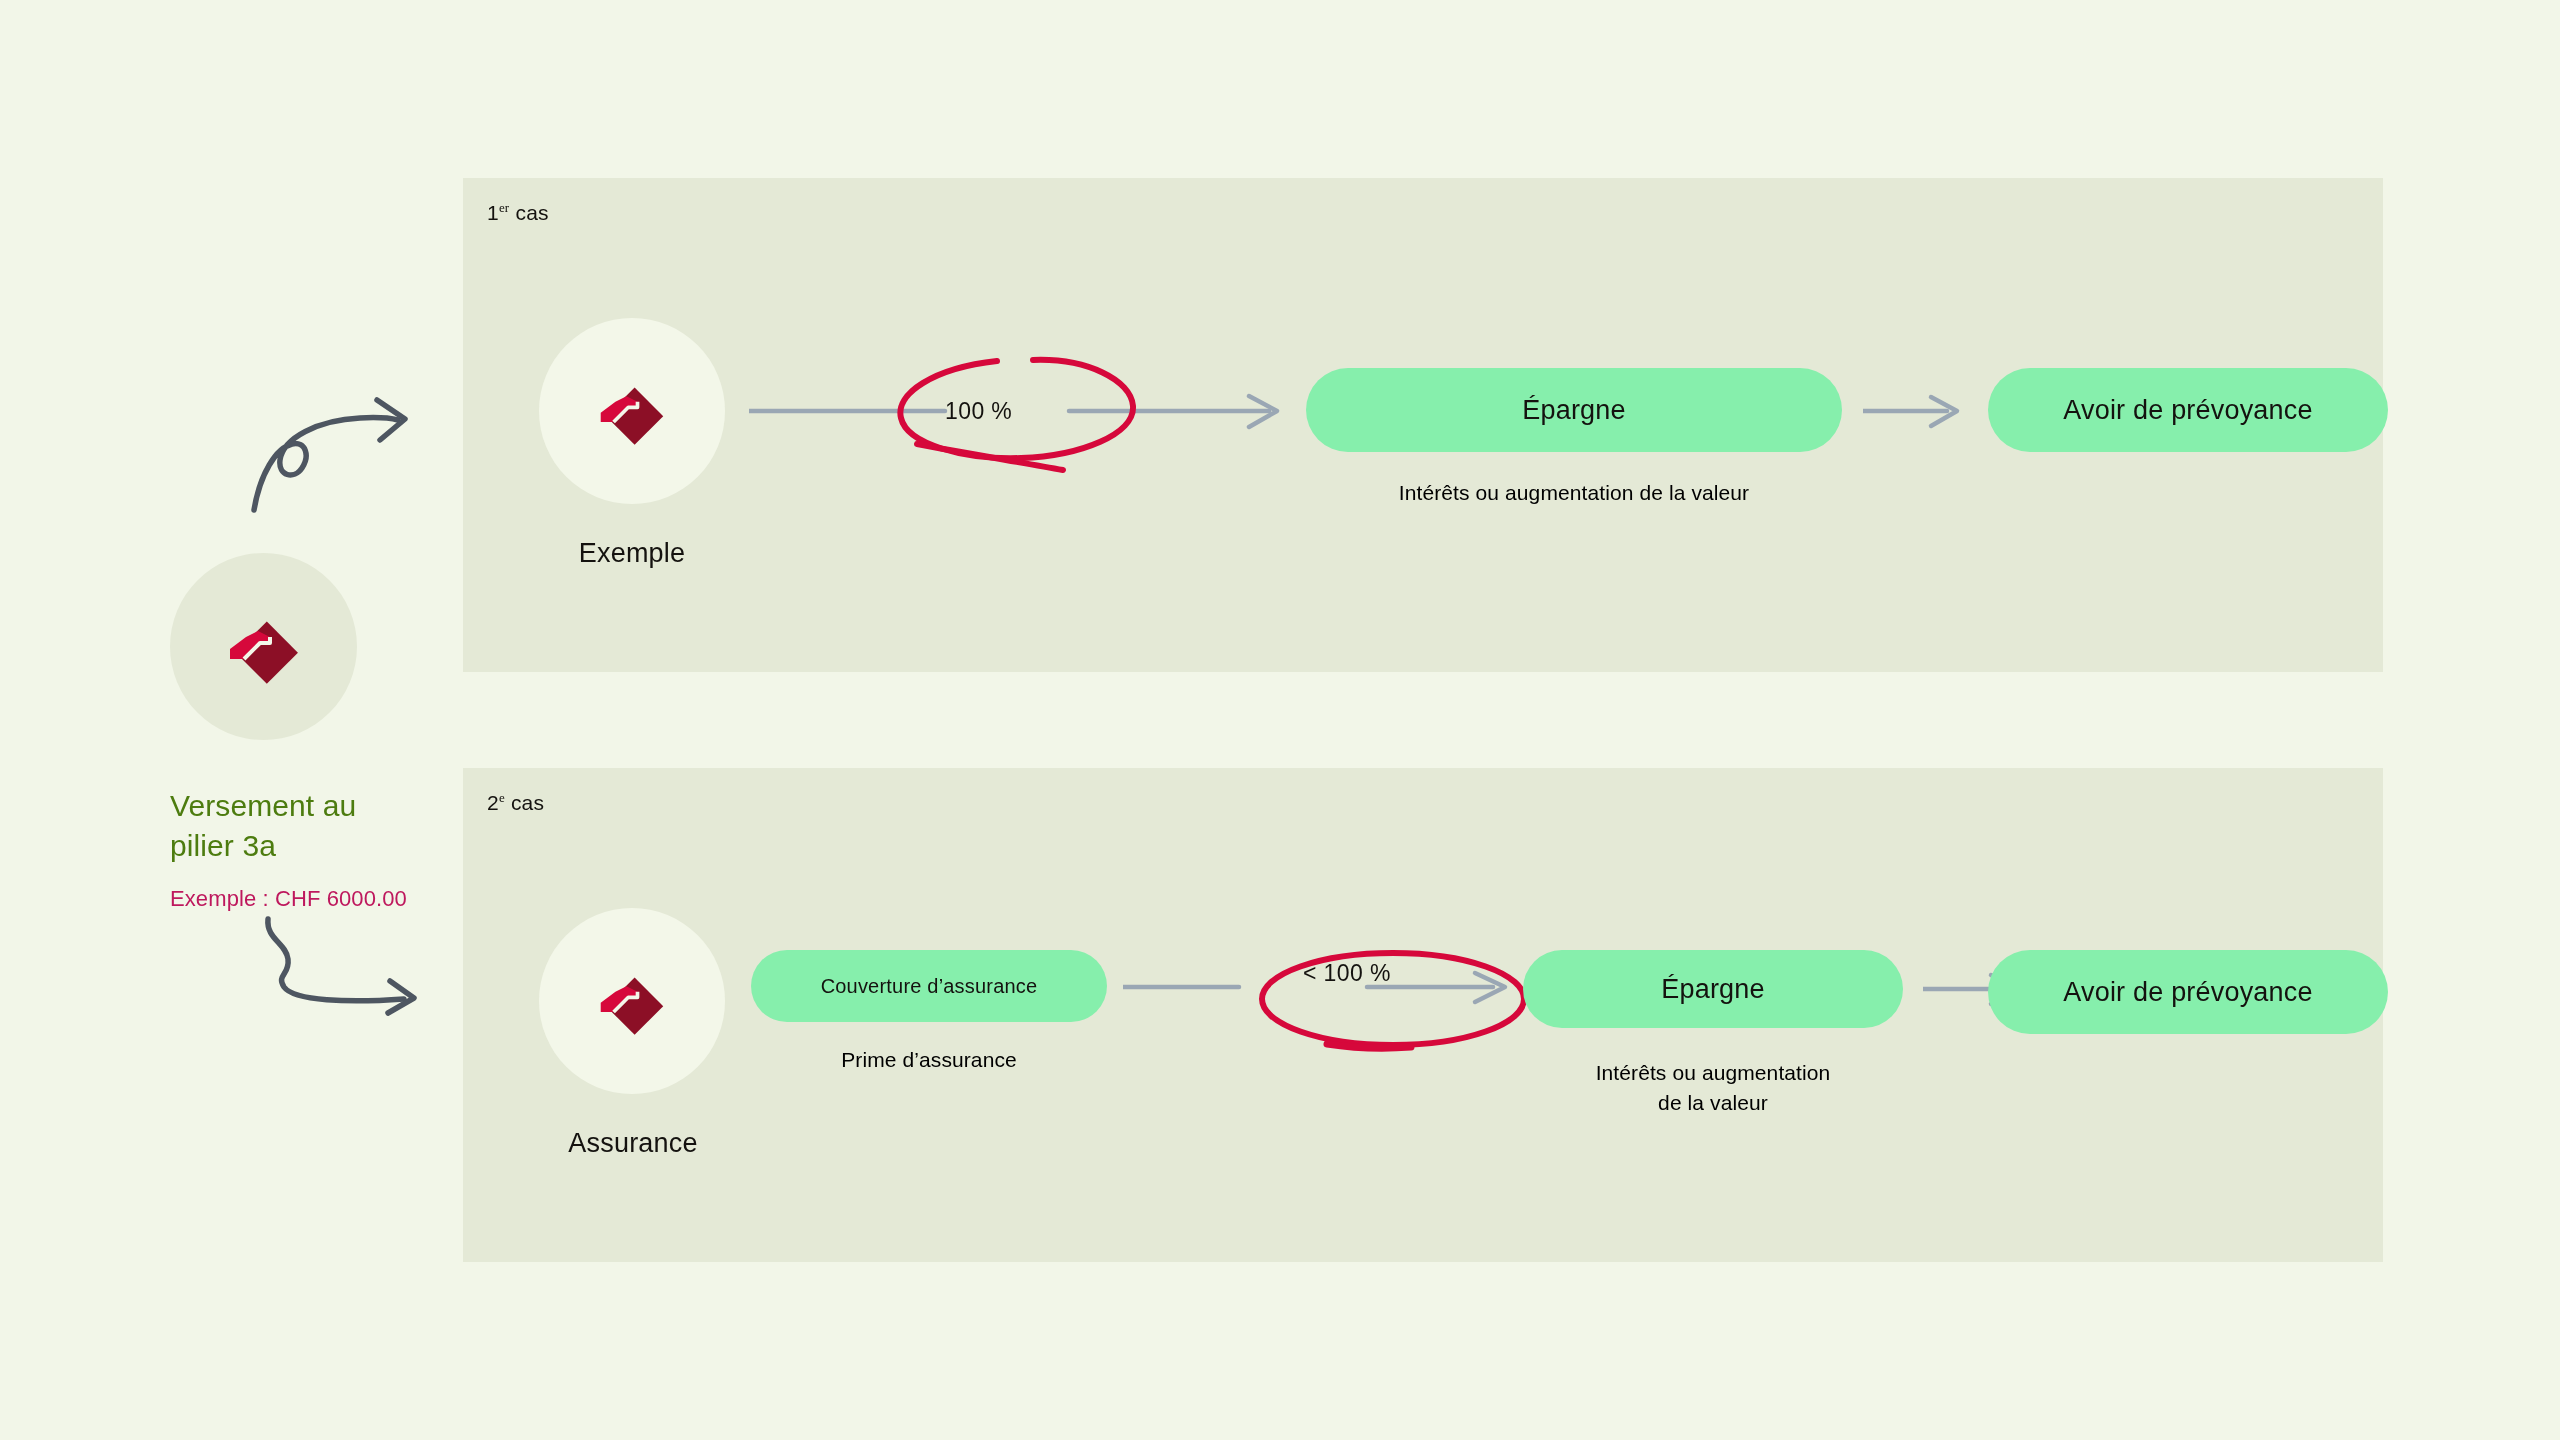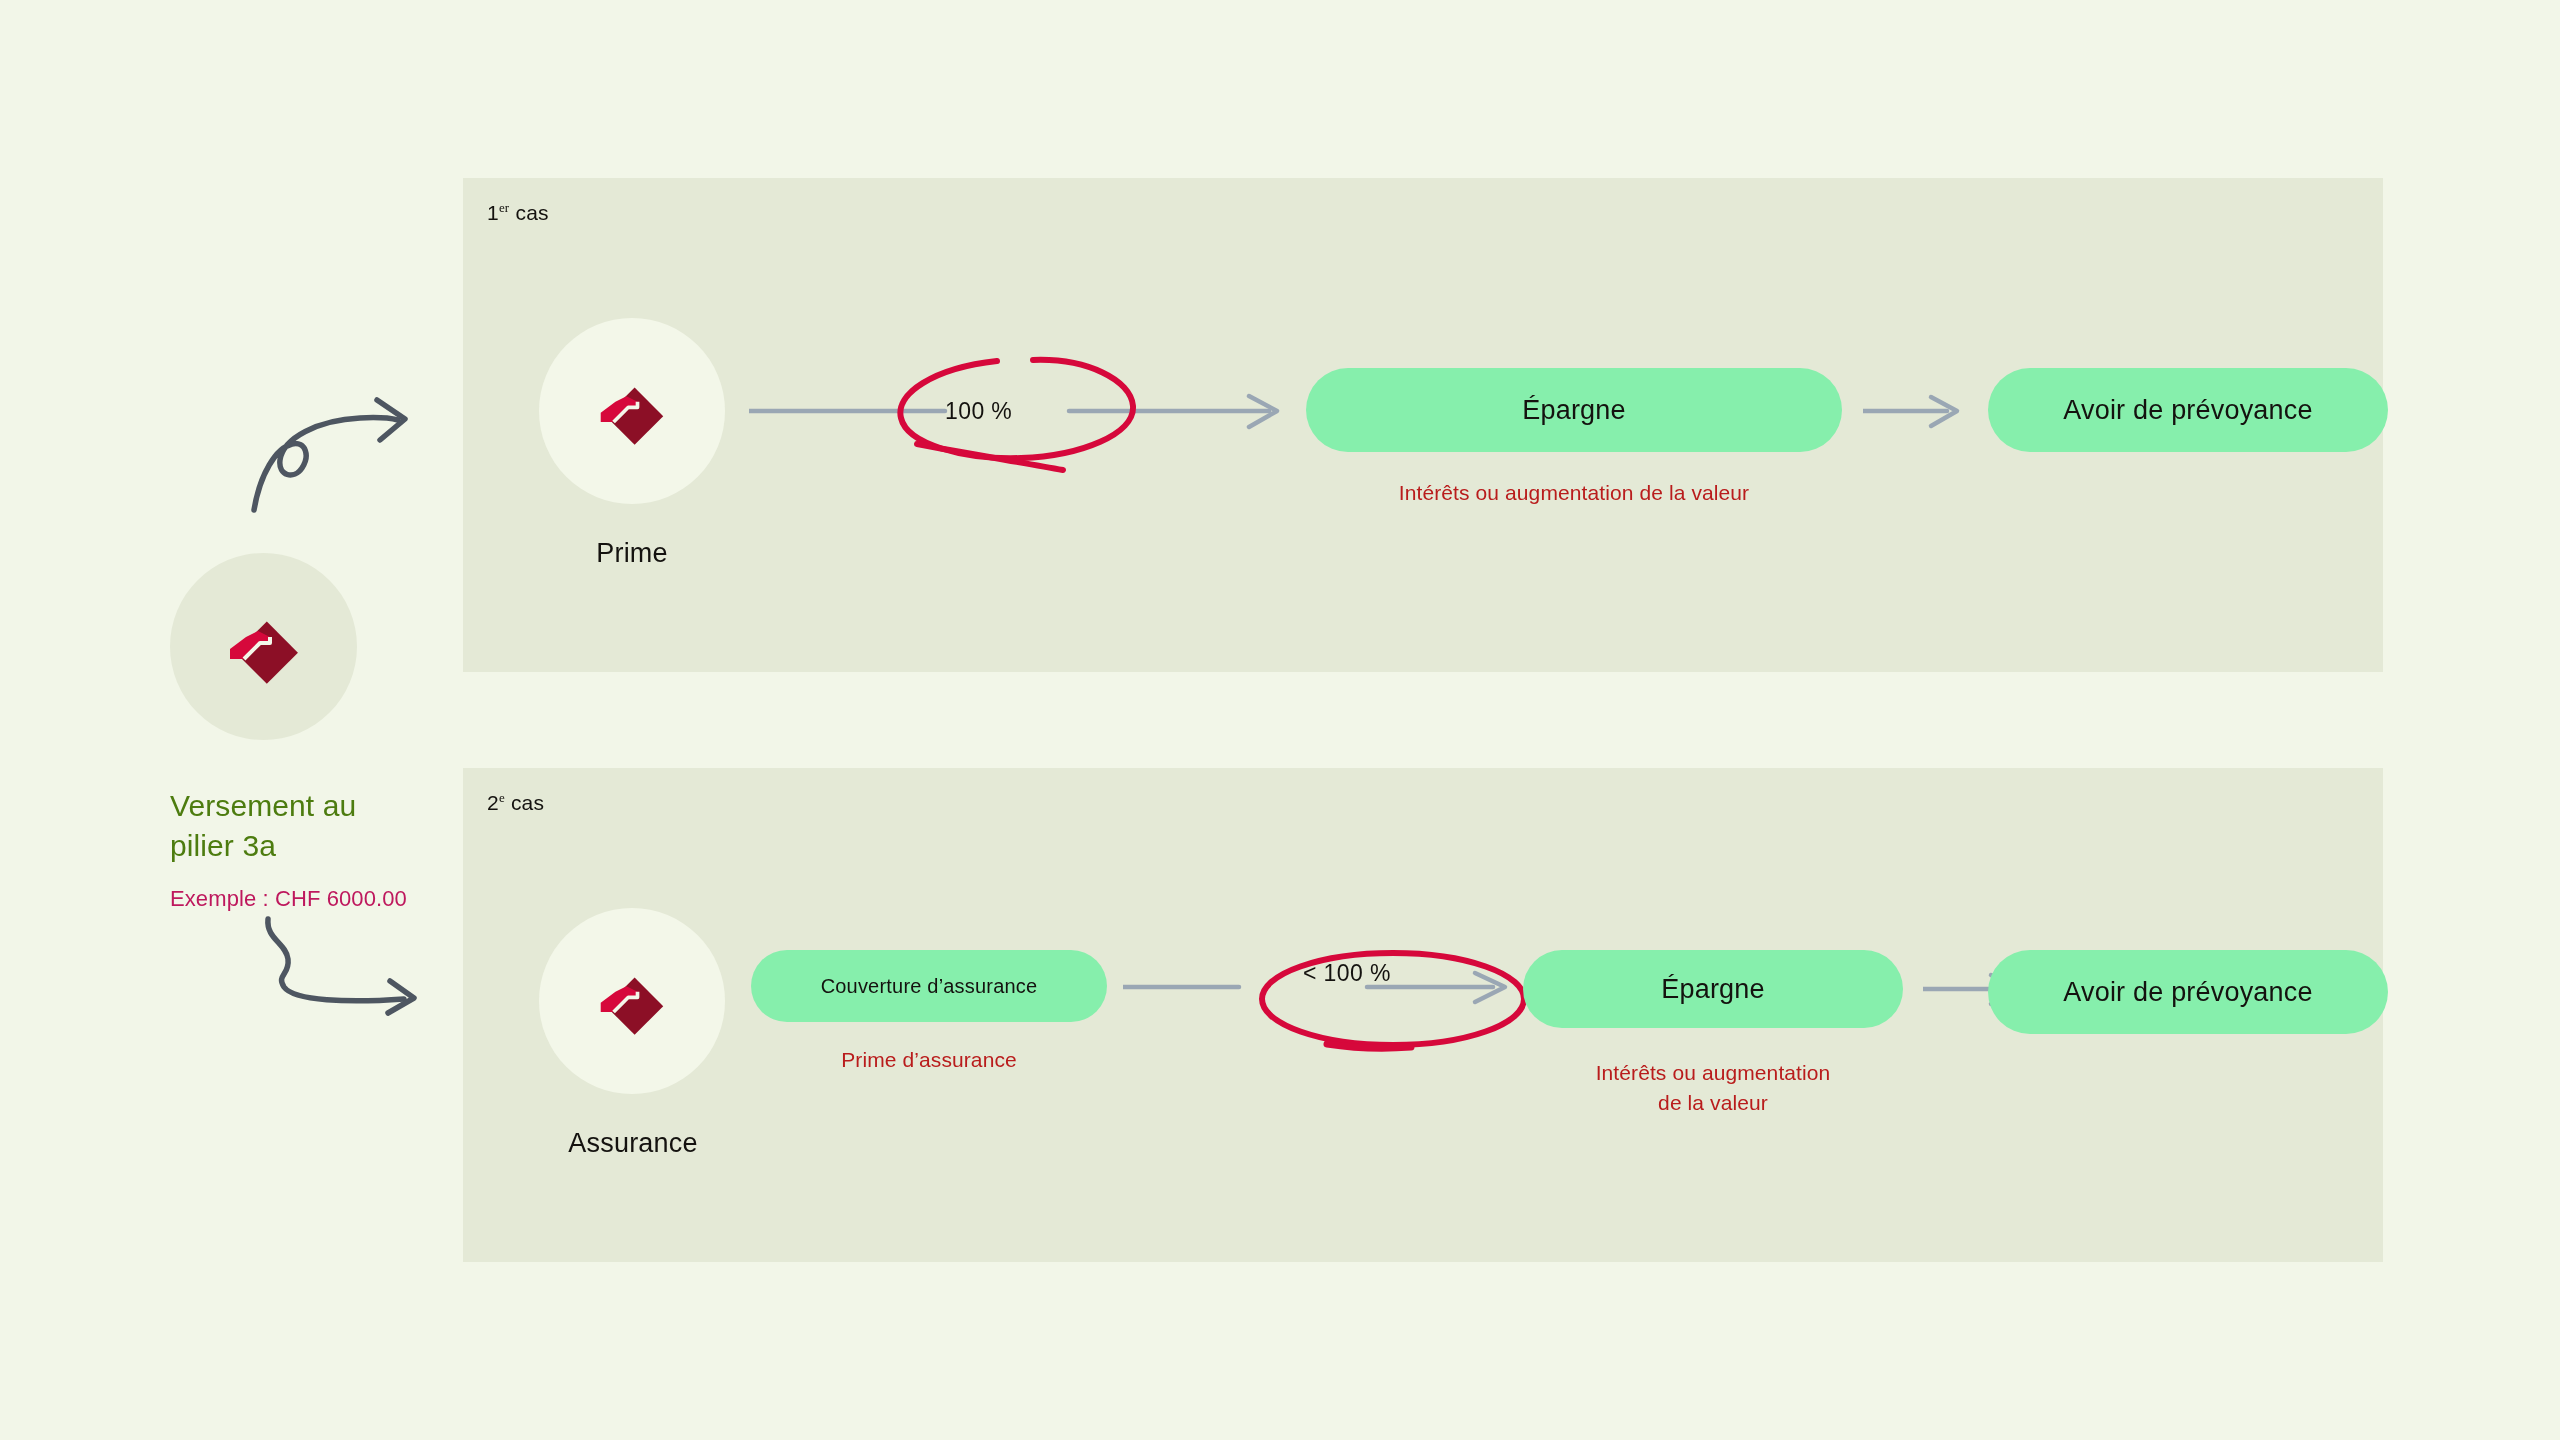--- a/index.html
+++ b/index.html
@@ -132,21 +132,21 @@
     box-sizing: border-box;
     padding: 0 26px;
   }
   .pill.small { font-size: 20px; }
 
   .caption {
     position: absolute;
     font-size: 21px;
     line-height: 1.42;
     letter-spacing: .1px;
-    color: #b91c1c;
+    color: #000000;
     text-align: center;
     white-space: pre-line;
   }
 
   
   .connector { position: absolute; }
 
   
   .annot { position: absolute; pointer-events: none; }
 
@@ -197,21 +197,21 @@
 
     <div class="node" style="left:76px; top:140px;">
       <svg width="92" height="92" viewBox="0 0 100 100">
         <g transform="rotate(45 50 50)">
           <rect x="34" y="30" width="44" height="44" fill="#8c0f26"></rect>
         </g>
         <path d="M16 52 L16 62 L30 62 L46 46 L56 46 L56 40 L44 34 L32 40 Z" fill="#d6083b"></path>
         <path d="M30 62 L46 46 L56 46 L56 40" fill="none" stroke="#f3f7e9" stroke-width="4" stroke-linejoin="round"></path>
       </svg>
     </div>
-    <div class="node-caption" style="left:76px; top:360px; width:186px;">Prime</div>
+    <div class="node-caption" style="left:76px; top:360px; width:186px;">Exemple</div>
 
     <svg class="connector" style="left:286px; top:202px; width:540px; height:62px;" viewBox="0 0 540 62">
       <line x1="0" y1="31" x2="196" y2="31" stroke="#9aa7b4" stroke-width="4.5" stroke-linecap="round"></line>
       <line x1="320" y1="31" x2="520" y2="31" stroke="#9aa7b4" stroke-width="4.5" stroke-linecap="round"></line>
       <path d="M500 16 L528 31 L500 47" fill="none" stroke="#9aa7b4" stroke-width="4.5" stroke-linecap="round" stroke-linejoin="round"></path>
     </svg>
 
     <div class="pct-label" style="left:482px; top:220px; width:148px;">100 %</div>
 
     <svg class="annot" style="left:418px; top:168px; width:270px; height:130px;" viewBox="0 0 270 130">

